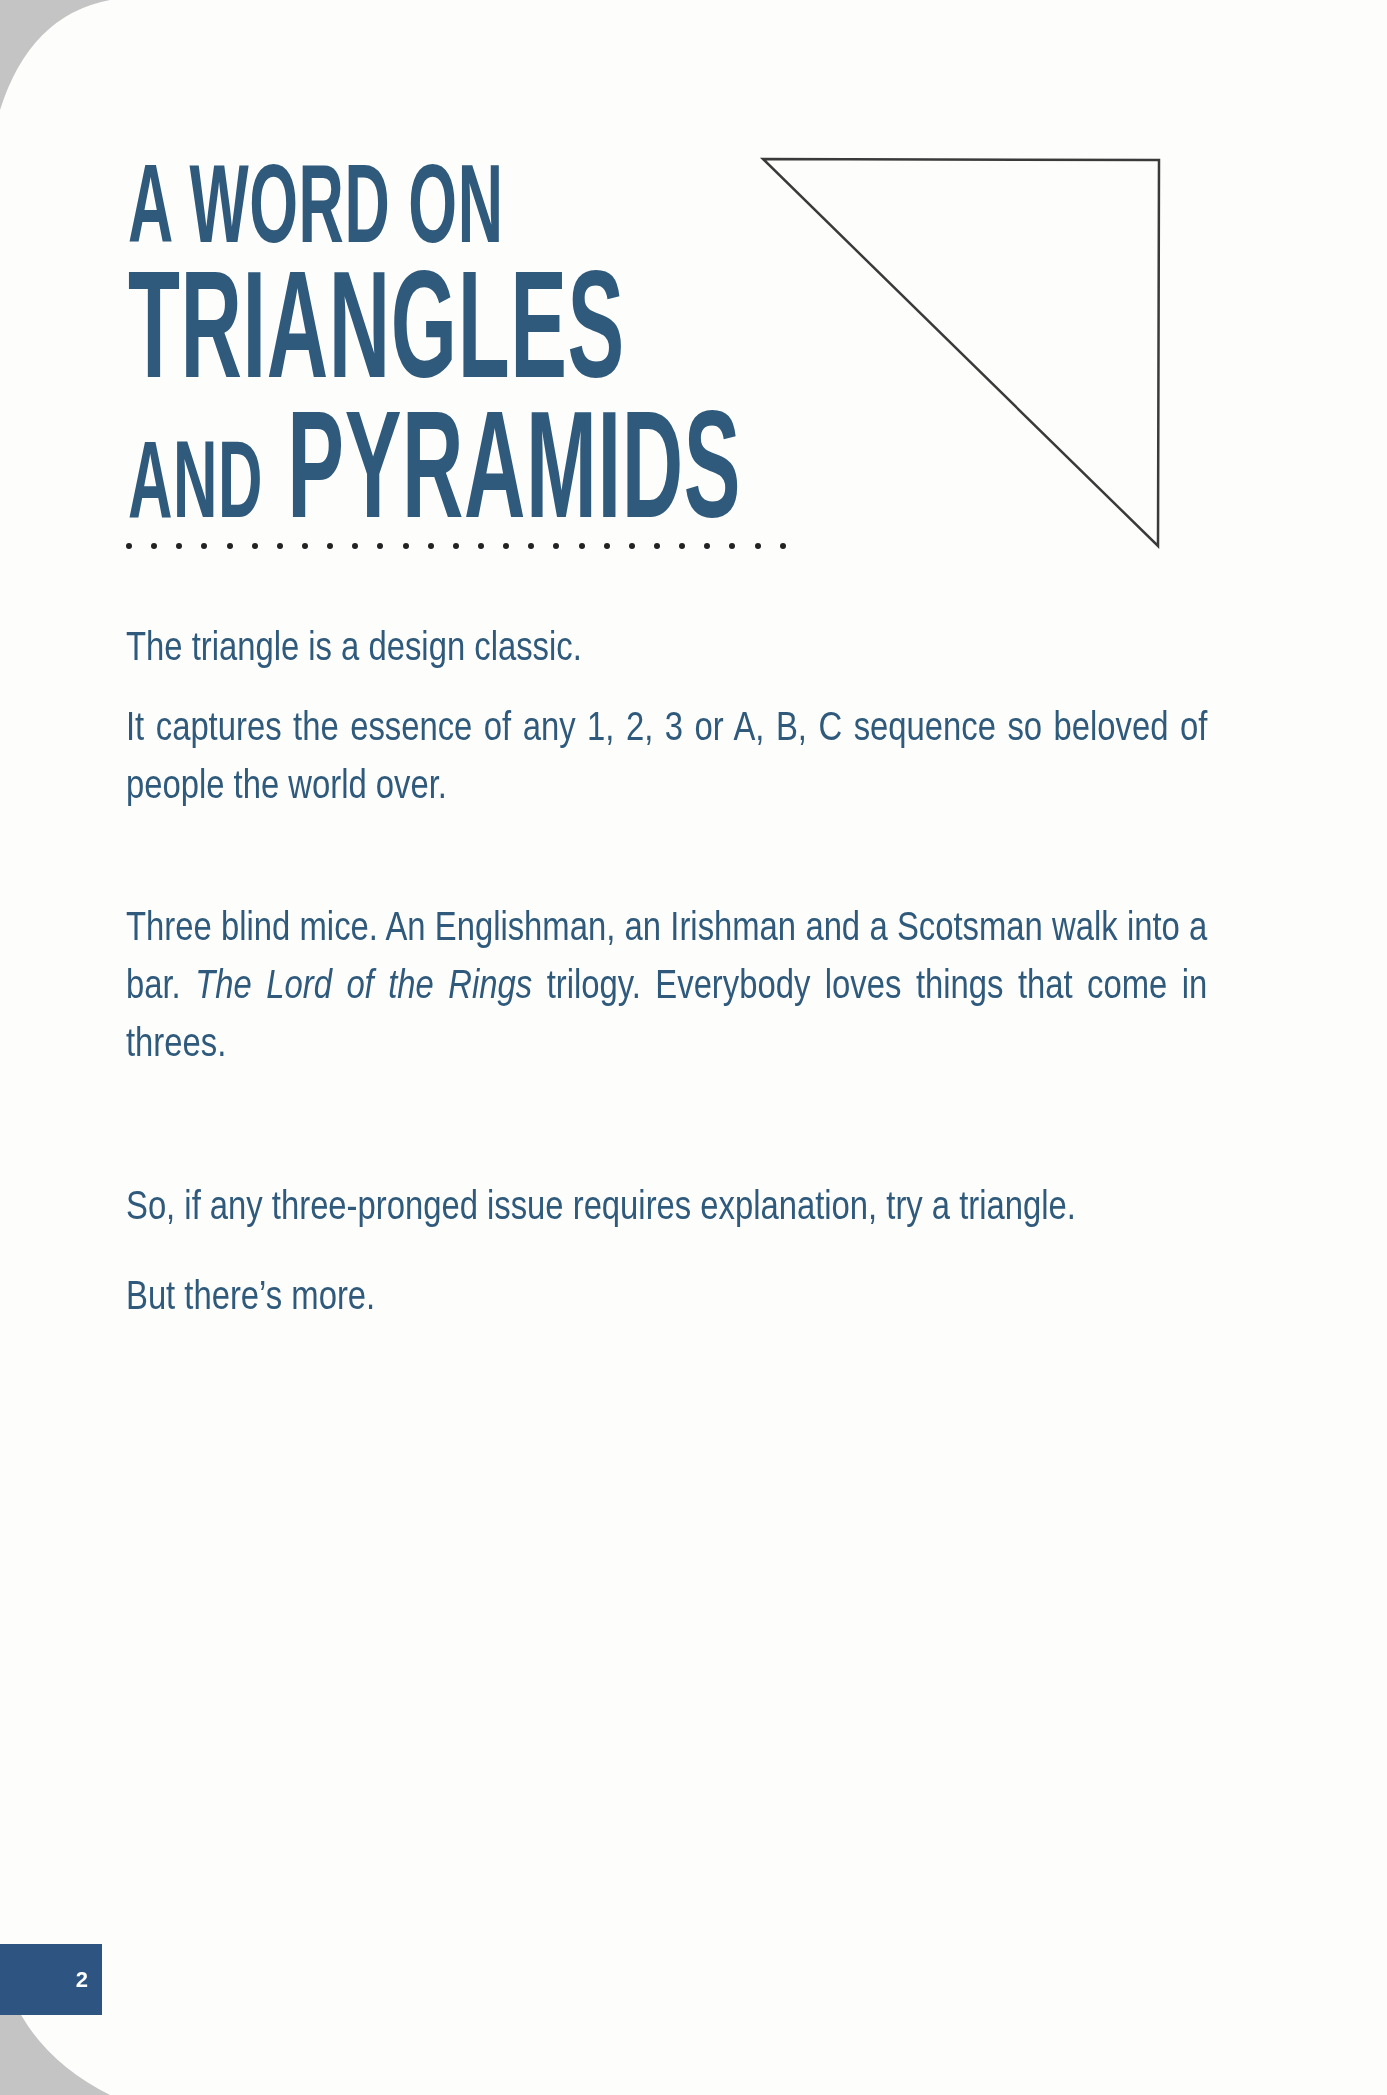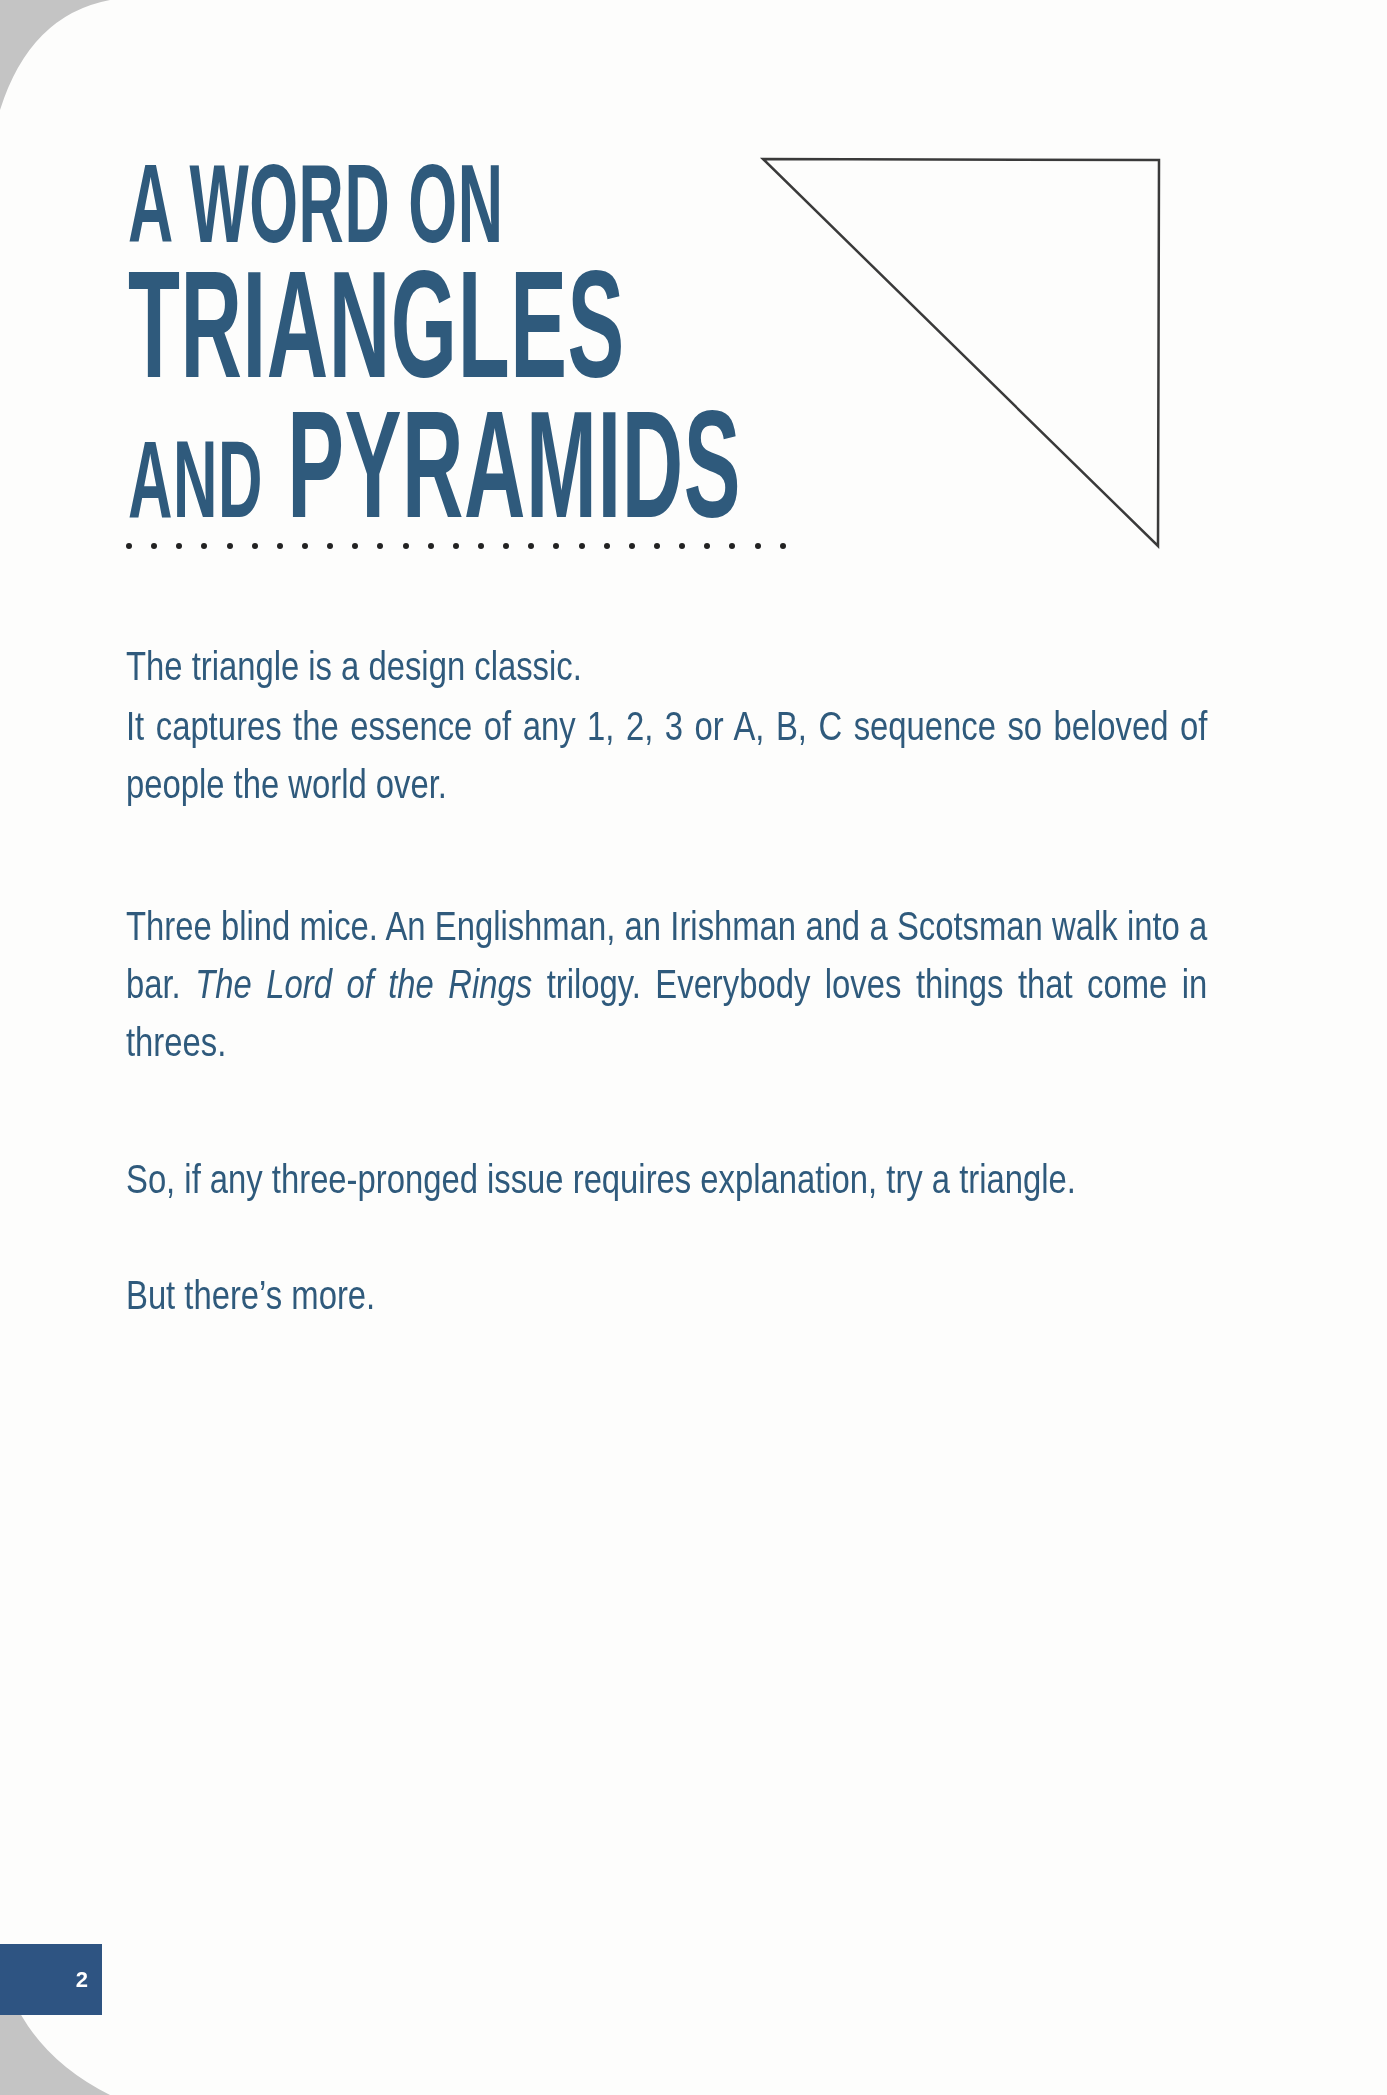--- a/index.html
+++ b/index.html
@@ -9,24 +9,24 @@
   .title-line { position:absolute; left:128px; color:#2f5a7c; font-weight:bold; white-space:nowrap; transform-origin:left top; transform:scaleX(0.56); letter-spacing:1px; line-height:1; }
   .t1 { top:148px; font-size:112px; }
   .t2 { top:248px; font-size:152px; }
   .t3 { top:388px; font-size:152px; }
   .t3 .small { font-size:110px; }
   .dots { position:absolute; left:126px; top:543px; width:660px; height:8px; display:flex; justify-content:space-between; }
   .dot { width:6px; height:6px; border-radius:50%; background:#222; }
   .triangle { position:absolute; left:755px; top:152px; }
   .body-text { position:absolute; left:126px; width:1040px; color:#2f5a7c; font-size:40px; line-height:58px; }
   .body-text p { margin:0; transform-origin:left top; transform:scaleX(0.82); width:126.8%; }
-  .p1 { top:617px;margin-top:20px; }
+  .p1 { top:617px; }
   .p2 { top:697px; }
   .p3 { top:897px; }
-  .p4 { top:1150px; }
+  .p4 { top:1176px; }
   .p5 { top:1266px; }
   .justify { text-align:justify; text-align-last:left; }
   .page-num { position:absolute; left:0; top:1944px; width:102px; height:71px; background:#2e5482; color:#fff; font-weight:bold; font-size:22px; display:flex; align-items:center; justify-content:flex-end; padding-right:14px; box-sizing:border-box; }
 </style>
 </head>
 <body>
 
 <svg class="corner-top" width="170" height="170">
   <path d="M0 0 L170 0 L170 60 Q90 75 60 170 L0 170 Z" fill="#c4c4c4"></path>
 </svg>

